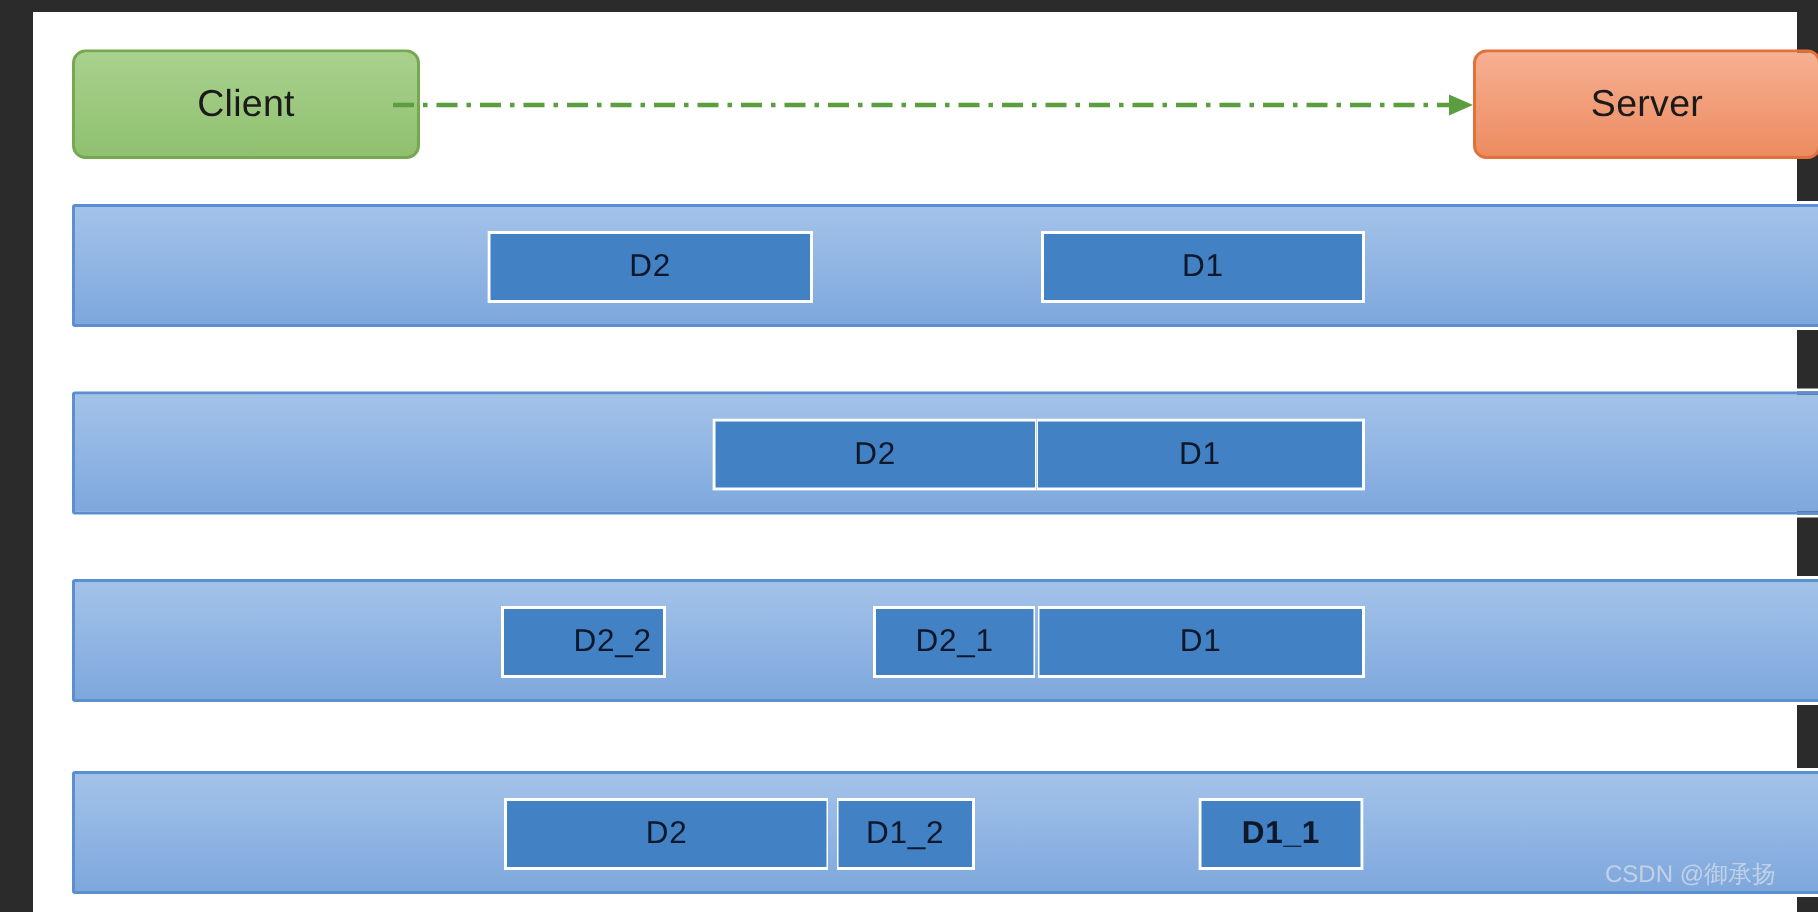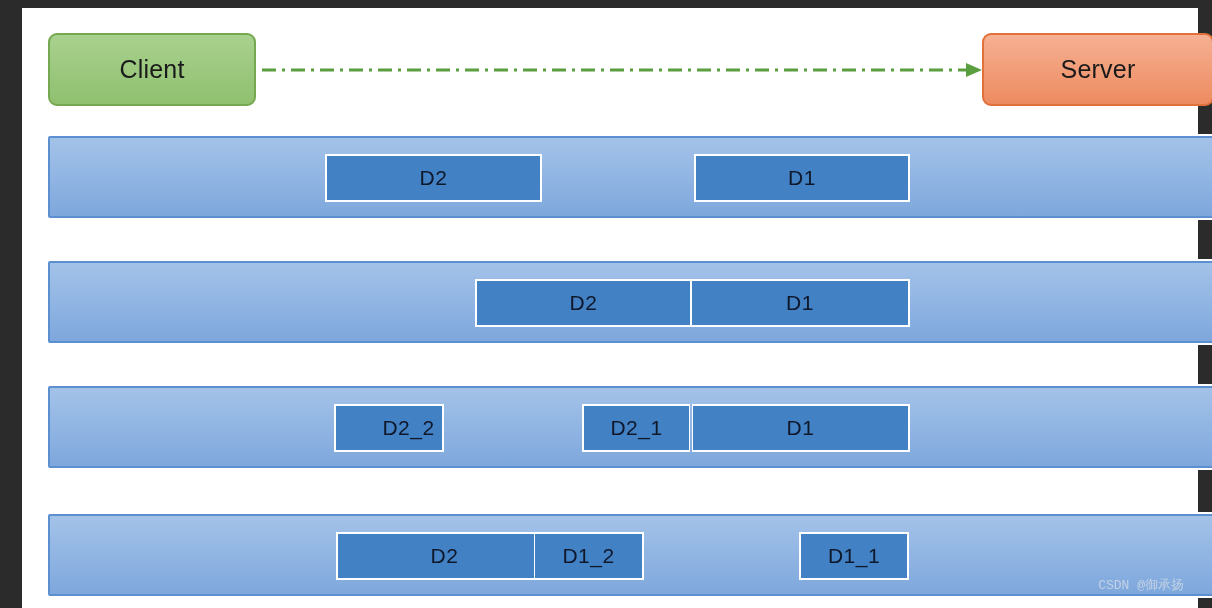--- a/index.html
+++ b/index.html
@@ -43,21 +43,21 @@
     display: flex;
     align-items: center;
     justify-content: center;
     font-size: 25px;
     color: #1a1a1a;
     letter-spacing: .2px;
   }
   .node-client {
     left: 26px;
     top: 25px;
-    width: 208px;
+    width: 232px;
     height: 73px;
     background: linear-gradient(180deg, #a9d18e 0%, #8fc06f 100%);
     border: 2px solid #76a851;
   }
   .node-server {
     left: 960px;
     top: 25px;
     width: 232px;
     height: 73px;
     background: linear-gradient(180deg, #f6b092 0%, #ed8b60 100%);
@@ -107,26 +107,25 @@
     letter-spacing: .5px;
   }
   
   .seg.joined-right { border-right-width: 1px; }
   .seg.joined-left  { border-left-width: 1px; }
 
   .watermark {
     position: absolute;
     right: 14px;
     bottom: 14px;
-    font-size: 13px;
+    font-size: 16px;
     color: #c9d6e6;
     opacity: .9;
     white-space: nowrap;
     pointer-events: none;
-    font-family: Liberation Mono, monospace;
   }
 </style>
 </head>
 <body>
 
 <div id="canvas">
 
   <div class="edge-strip edge-top"></div>
   <div class="edge-strip edge-left"></div>
   <div class="edge-strip edge-right"></div>
@@ -154,19 +153,19 @@
         <div class="seg joined-right" style="left: 425px; width: 216px;">D2</div>
         <div class="seg joined-left" style="left: 641px; width: 219px;">D1</div>
       </div>
     <div class="bar bar-3">
         <div class="seg" style="left: 284px; width: 110px; padding-left: 39px;">D2_2</div>
         <div class="seg joined-right" style="left: 532px; width: 108px;">D2_1</div>
         <div class="seg joined-left" style="left: 642px; width: 218px;">D1</div>
       </div>
     <div class="bar bar-4">
         <div class="seg joined-right" style="left: 286px; width: 216px;">D2</div>
-        <div class="seg joined-left" style="left: 484px; width: 110px;">D1_2</div>
-        <div class="seg" style="left: 749px; width: 110px;">D1_1</div>
+        <div class="seg joined-left" style="left: 508px; width: 92px;">D1_2</div>
+        <div class="seg" style="left: 749px; width: 110px; font-weight: bold;">D1_1</div>
       </div>
 
     <div class="watermark">CSDN @御承扬</div>
   </div>
 </div>
 
 </body></html>

